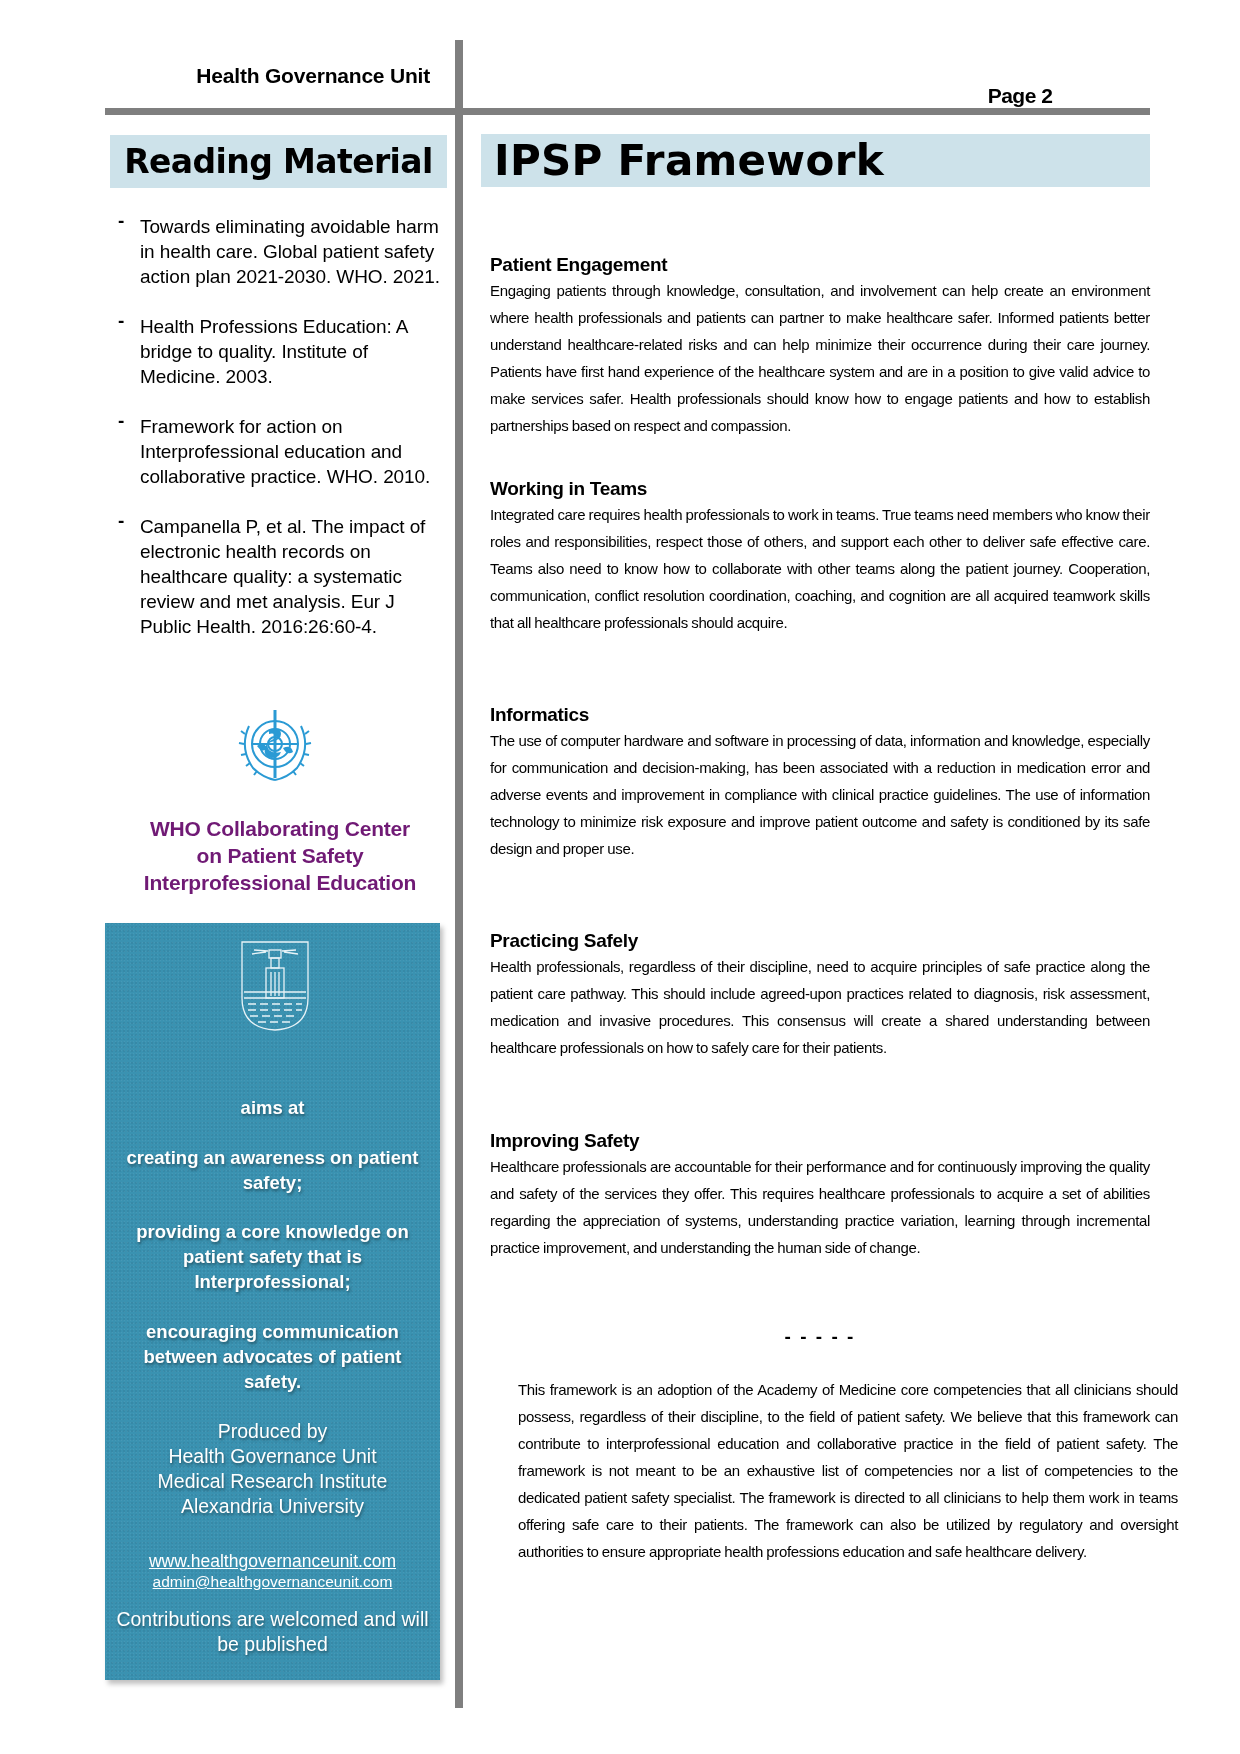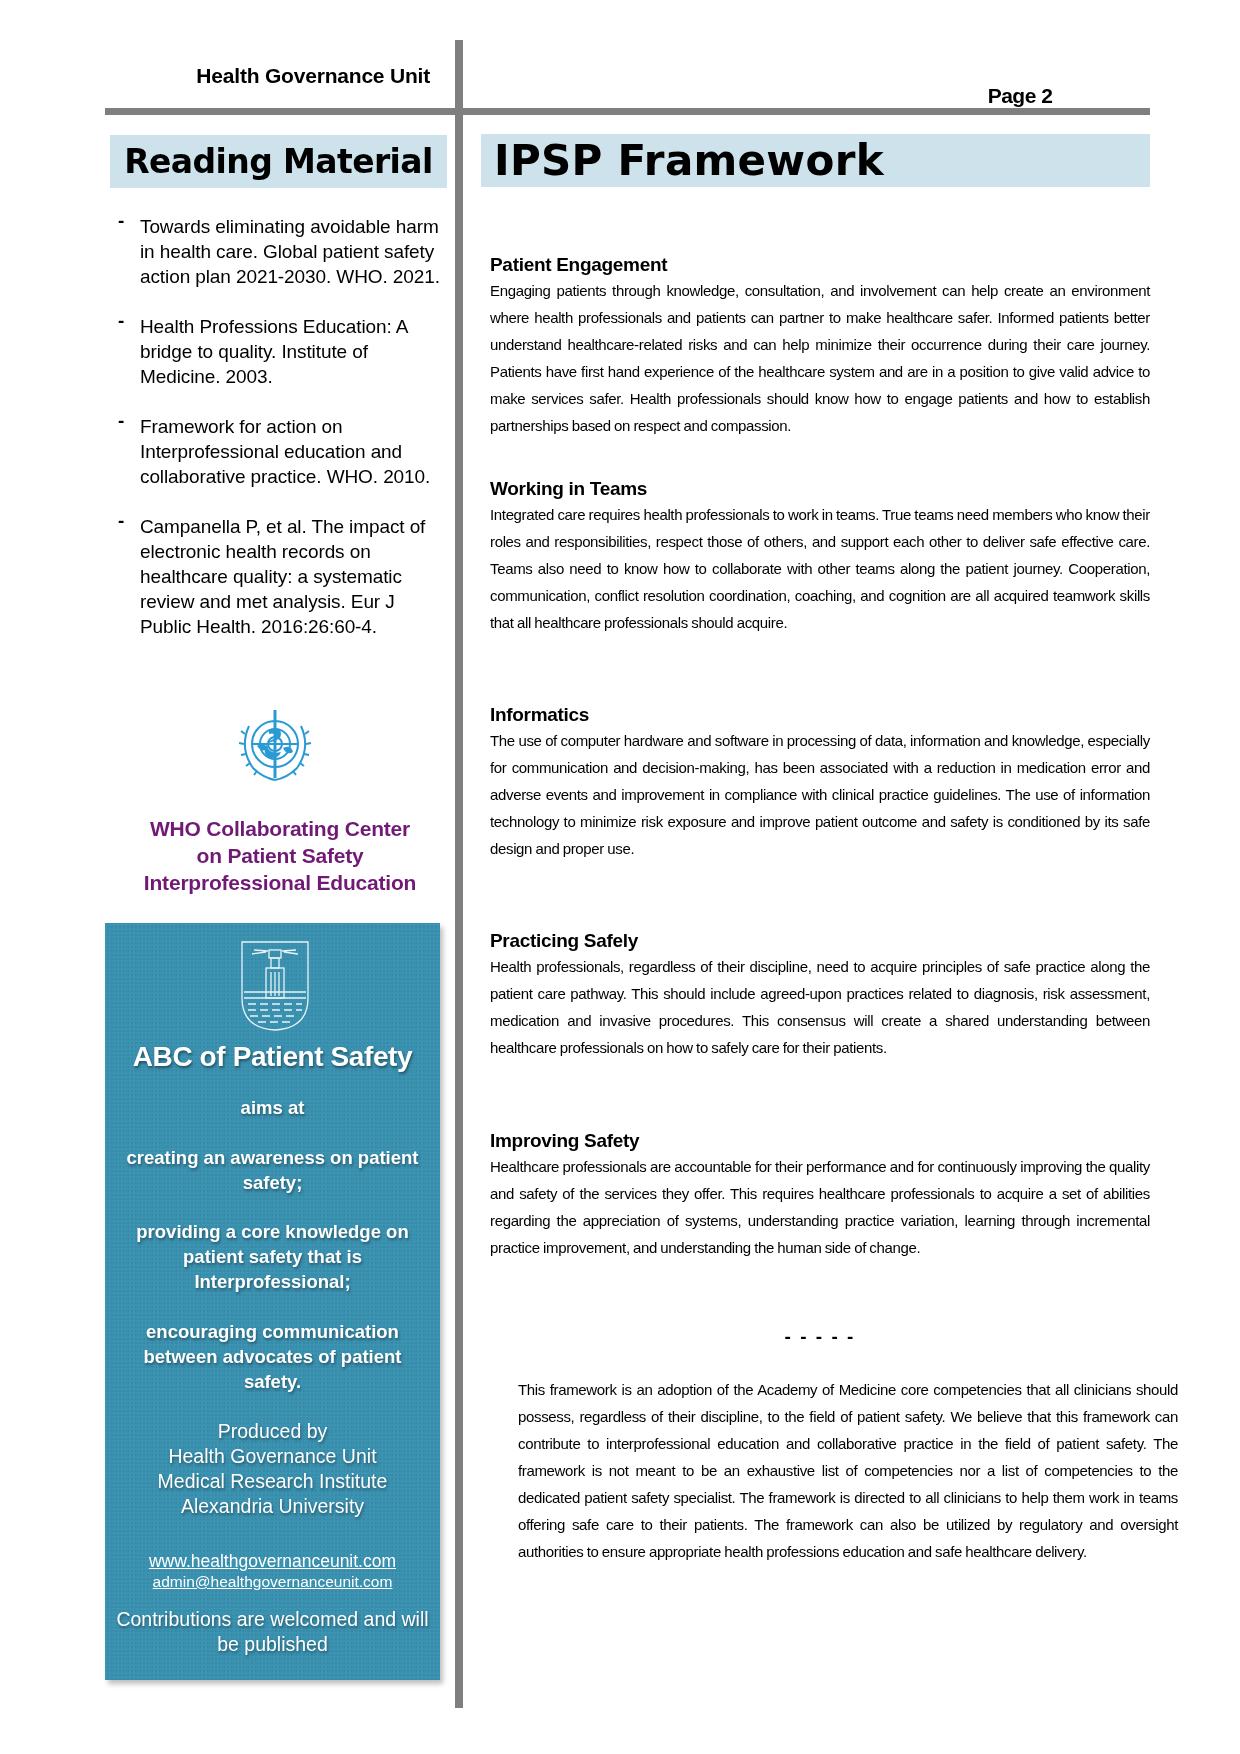--- a/index.html
+++ b/index.html
@@ -111,21 +111,20 @@
         <line x1="35" y1="32" x2="35" y2="56"></line>
         <line x1="39" y1="32" x2="39" y2="56"></line>
         <path d="M4 52 H66 M4 58 H66"></path>
         <path d="M8 64 h8 m4 0 h8 m4 0 h8 m4 0 h8 m4 0 h6"></path>
         <path d="M8 70 h8 m4 0 h8 m4 0 h8 m4 0 h8 m4 0 h6"></path>
         <path d="M10 76 h8 m4 0 h8 m4 0 h8 m4 0 h8"></path>
         <path d="M18 82 h8 m4 0 h8 m4 0 h8"></path>
       </g>
     </svg>
   </div>
-  <div class="bb-title">ABC of Patient Safety</div>
   <div class="bb-bold" style="top:172px;">aims at</div>
   <div class="bb-bold" style="top:222px;">creating an awareness on patient safety;</div>
   <div class="bb-bold" style="top:296px;">providing a core knowledge on patient safety that is Interprofessional;</div>
   <div class="bb-bold" style="top:396px;">encouraging communication between advocates of patient safety.</div>
   <div class="bb-norm" style="top:496px;">
     <div>Produced by</div>
     <div>Health Governance Unit</div>
     <div>Medical Research Institute</div>
     <div>Alexandria University</div>
   </div>

